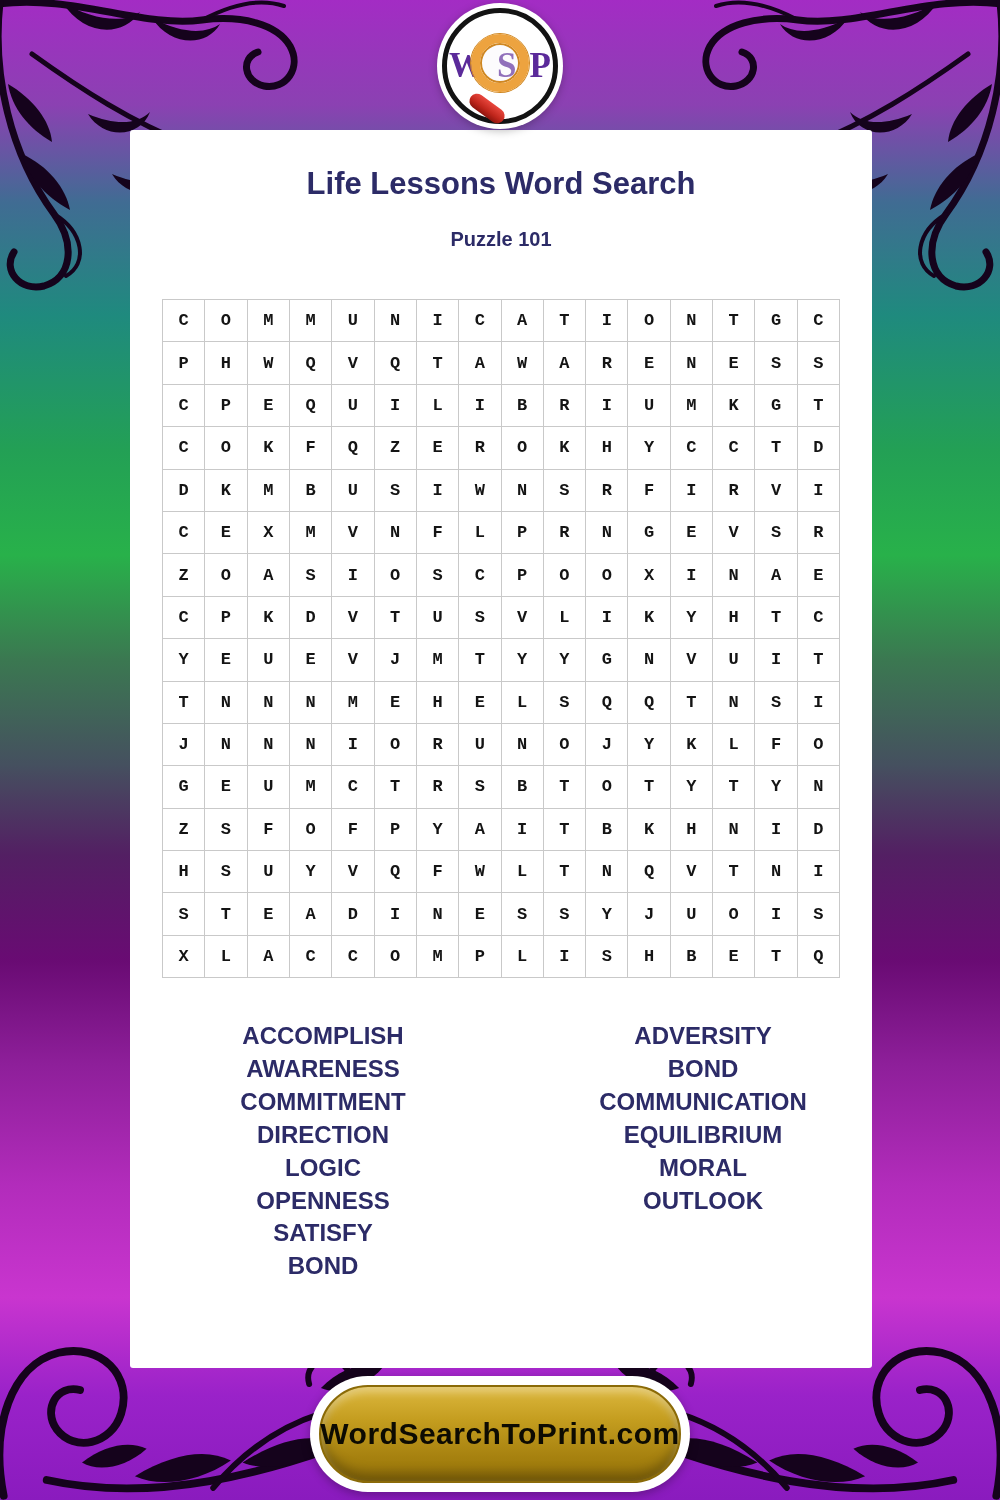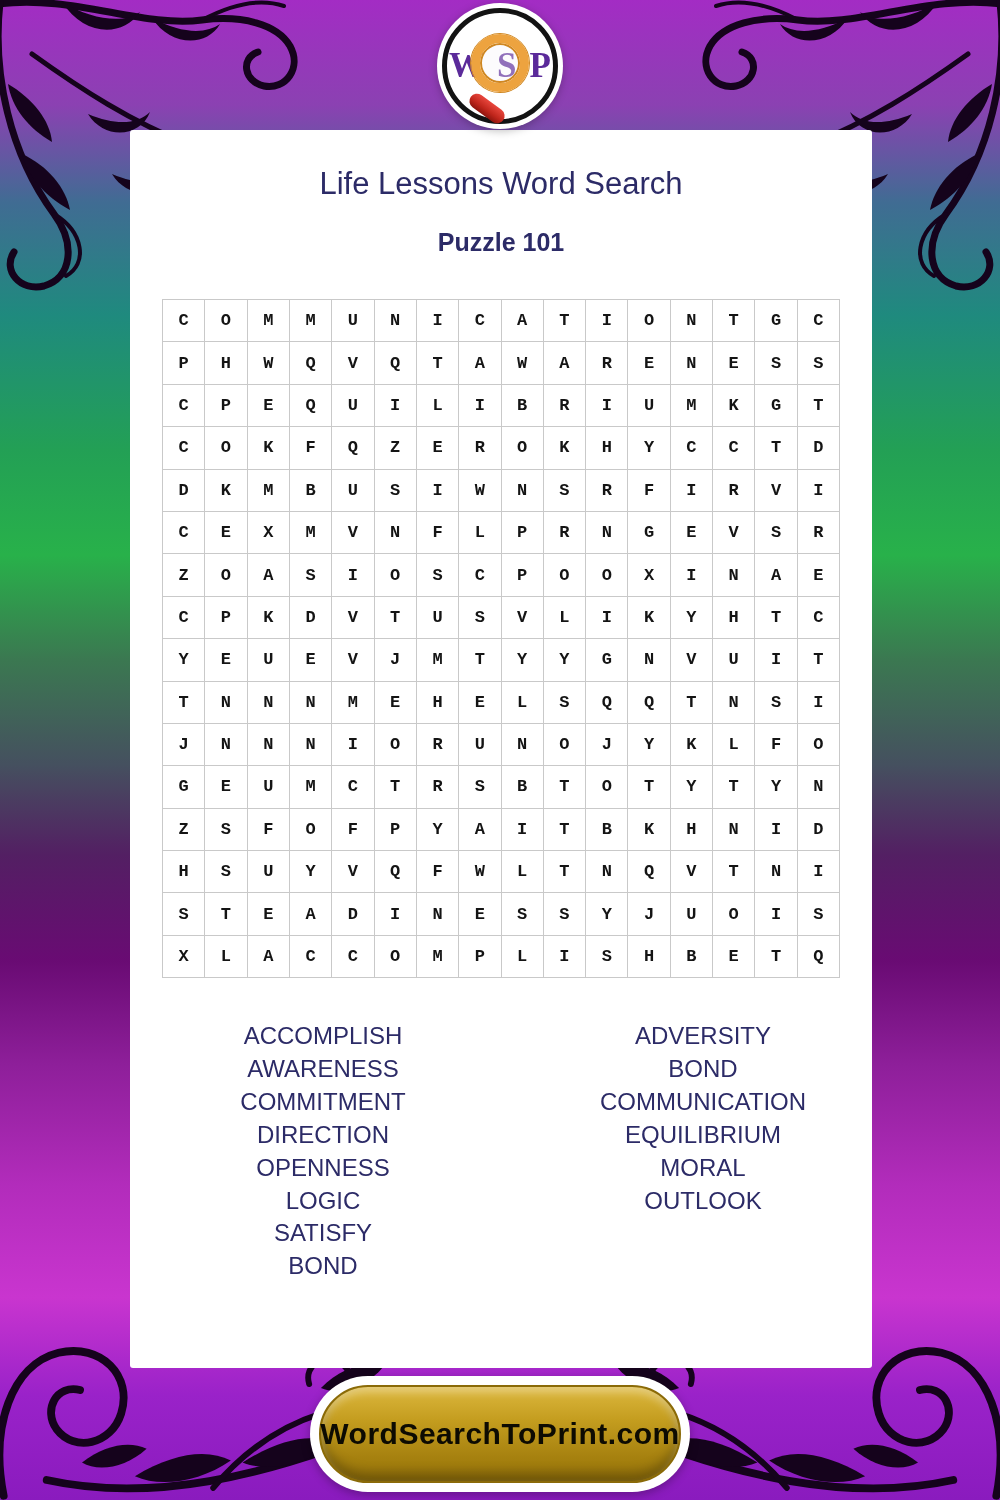--- a/index.html
+++ b/index.html
@@ -44,41 +44,41 @@
     background:linear-gradient(180deg,#e8473d 0%, #c0261c 60%, #8f150e 100%);
     border-radius:8px; transform:rotate(36deg);
   }
   
   .card{
     position:absolute; left:130px; top:130px; width:742px; height:1238px;
     background:#fff; z-index:2; border-radius:3px;
   }
   .title{
     position:absolute; top:36px; left:0; width:100%; text-align:center;
-    font-size:31px; font-weight:normal; color:#2c2b67;
+    font-size:31px; font-weight:bold; color:#2c2b67;
   }
   .subtitle{
     position:absolute; top:98px; left:0; width:100%; text-align:center;
-    font-size:25px; font-weight:bold; color:#2c2b67;
+    font-size:20px; font-weight:bold; color:#2c2b67;
   }
   
   .grid{
     position:absolute; left:32px; top:169px; width:678px;
     display:grid; grid-template-columns:repeat(16,1fr); grid-auto-rows:41.4px;
     gap:1px; background:#c9c9c9; border:1px solid #c9c9c9;
   }
   .cell{
     background:#fff; display:flex; align-items:center; justify-content:center;
     font-family:"Liberation Mono", monospace; font-weight:bold; font-size:17px; color:#141414;
   }
   
   .words{ position:absolute; top:890px; left:0; width:100%; }
   .word-col{
     position:absolute; top:0; list-style:none; text-align:center;
-    font-size:24px; font-weight:normal; color:#2c2b67; line-height:32.9px;
+    font-size:24px; font-weight:bold; color:#2c2b67; line-height:32.9px;
   }
   .word-col-1{ left:28px; width:330px; }
   .word-col-2{ left:408px; width:330px; }
   
   .site-pill-outer{
     position:absolute; left:310px; top:1376px; width:380px; height:116px;
     background:#fff; border-radius:60px; z-index:3;
     box-shadow:0 3px 10px rgba(0,0,0,.28);
   }
   .site-button{
@@ -432,22 +432,22 @@
         <div class="cell">T</div>
         <div class="cell">Q</div>
       </div>
 
     <div class="words">
       <ul class="word-col word-col-1">
           <li>ACCOMPLISH</li>
           <li>AWARENESS</li>
           <li>COMMITMENT</li>
           <li>DIRECTION</li>
+          <li>LOGIC</li>
           <li>OPENNESS</li>
-          <li>LOGIC</li>
           <li>SATISFY</li>
           <li>BOND</li>
         </ul>
       <ul class="word-col word-col-2">
           <li>ADVERSITY</li>
           <li>BOND</li>
           <li>COMMUNICATION</li>
           <li>EQUILIBRIUM</li>
           <li>MORAL</li>
           <li>OUTLOOK</li>

